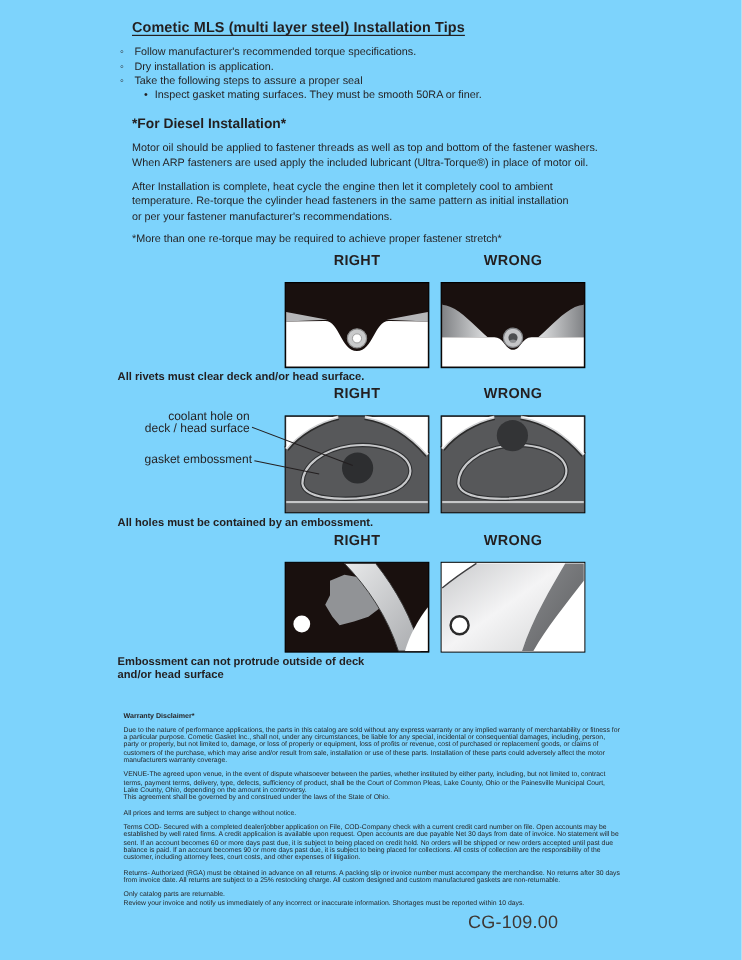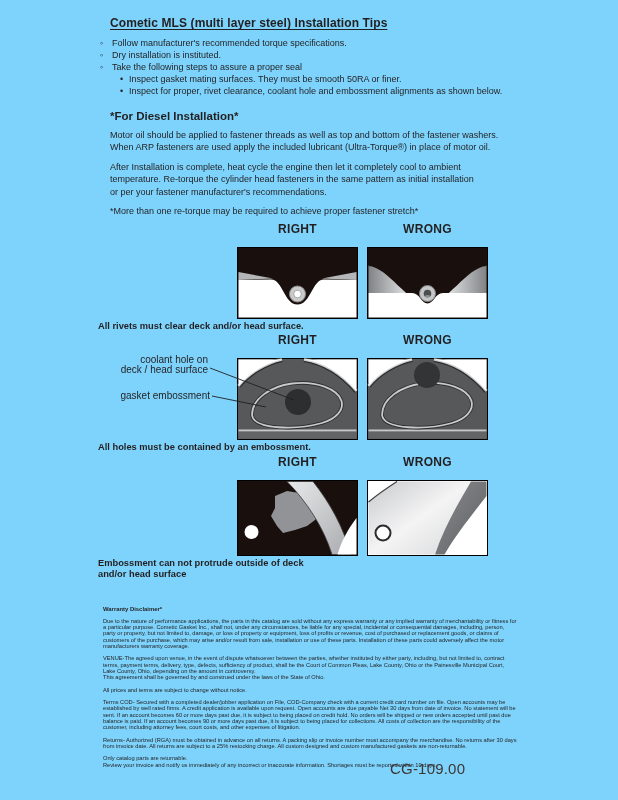--- a/index.html
+++ b/index.html
@@ -48,24 +48,23 @@
 </head>
 <body>
 
 <div class="page">
   <div class="content">
 
     <h1 class="title">Cometic MLS (multi layer steel) Installation Tips</h1>
 
     <div class="bullets">
       <div class="b-row"><span>Follow manufacturer's recommended torque specifications.</span></div>
-      <div class="b-row"><span>Dry installation is instituted.</span></div>
+      <div class="b-row"><span>Dry installation is application.</span></div>
       <div class="b-row"><span>Take the following steps to assure a proper seal</span></div>
       <div class="sb-row"><span>Inspect gasket mating surfaces.  They must be smooth 50RA or finer.</span></div>
-      <div class="sb-row"><span>Inspect for proper, rivet clearance, coolant hole and embossment alignments as shown below.</span></div>
     </div>
 
     <div class="diesel">
       <div class="diesel-heading">*For Diesel Installation*</div>
       <p class="para">Motor oil should be applied to fastener threads as well as top and bottom of the fastener washers.
 When ARP fasteners are used apply the included lubricant (Ultra-Torque®) in place of motor oil.</p>
       <p class="para">After Installation is complete, heat cycle the engine then let it completely cool to ambient
 temperature. Re-torque the cylinder head fasteners in the same pattern as initial installation
 or per your fastener manufacturer's recommendations.</p>
       <p class="para last">*More than one re-torque may be required to achieve proper fastener stretch*</p>

